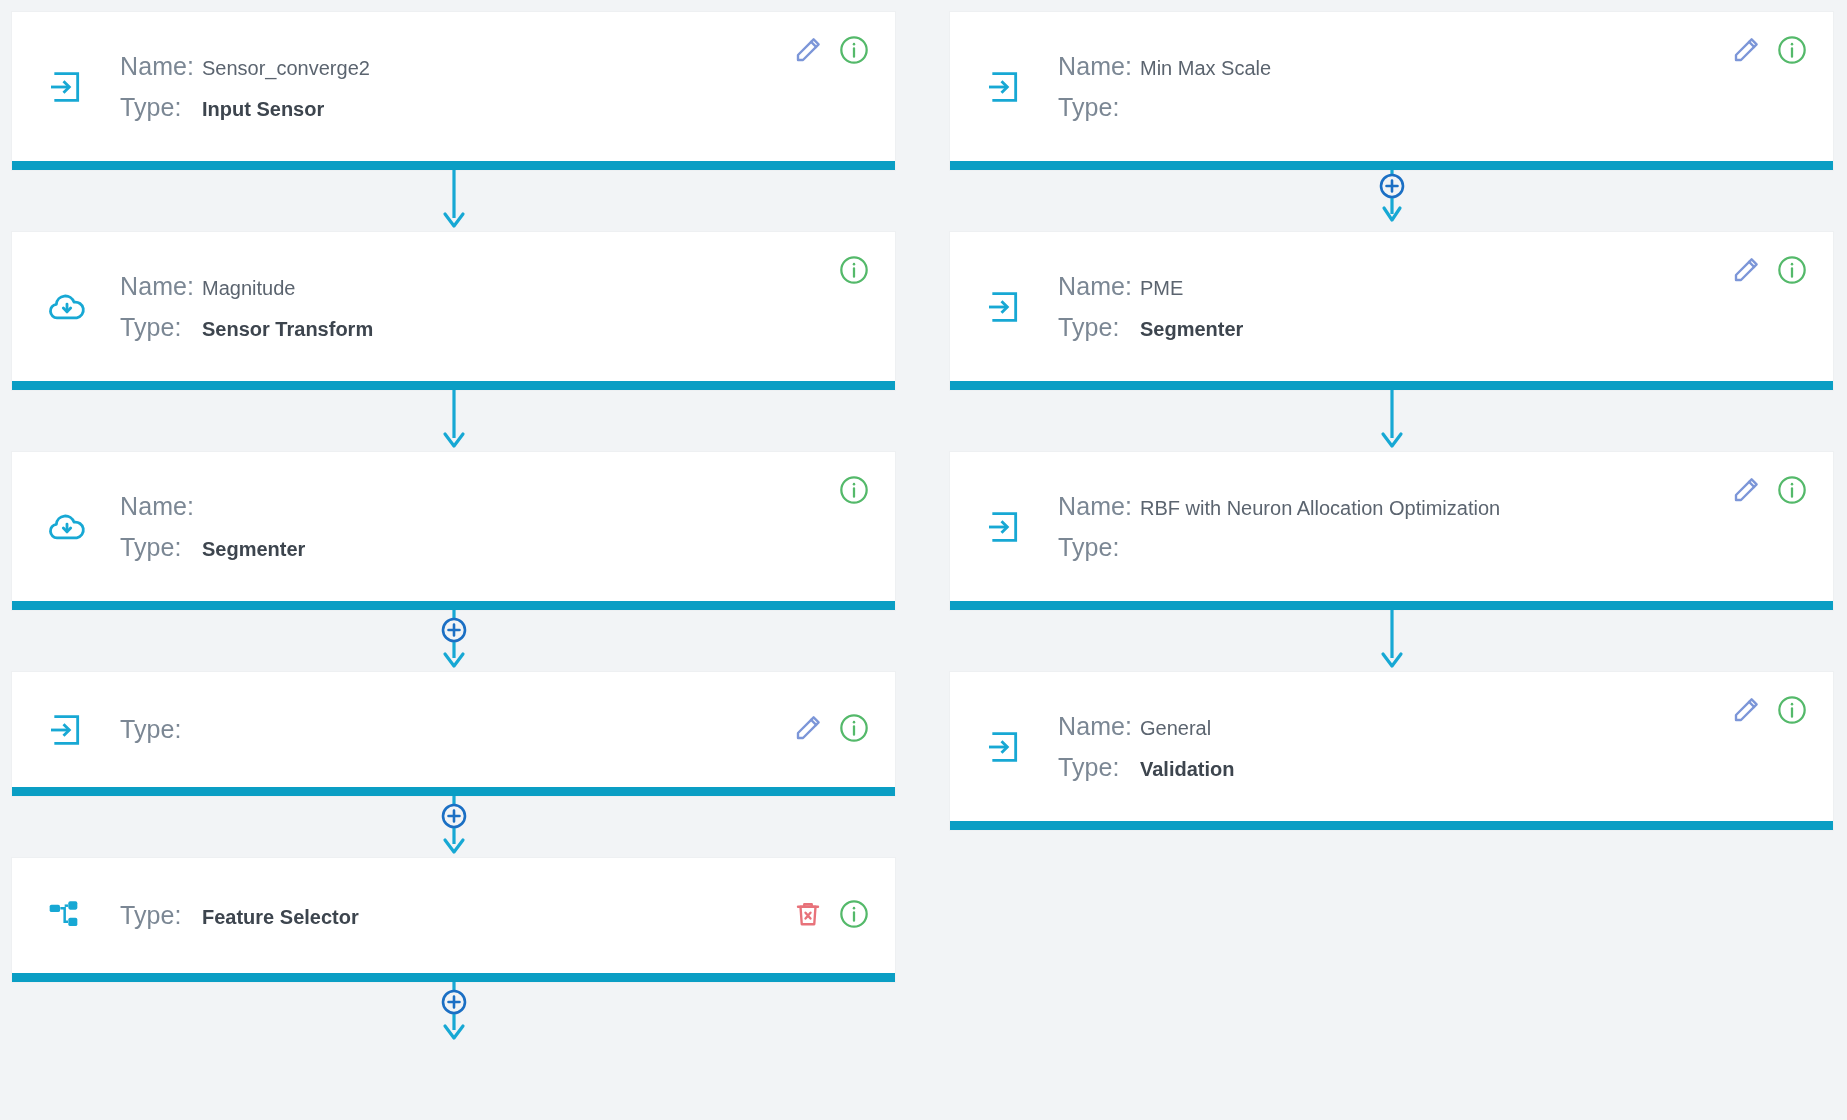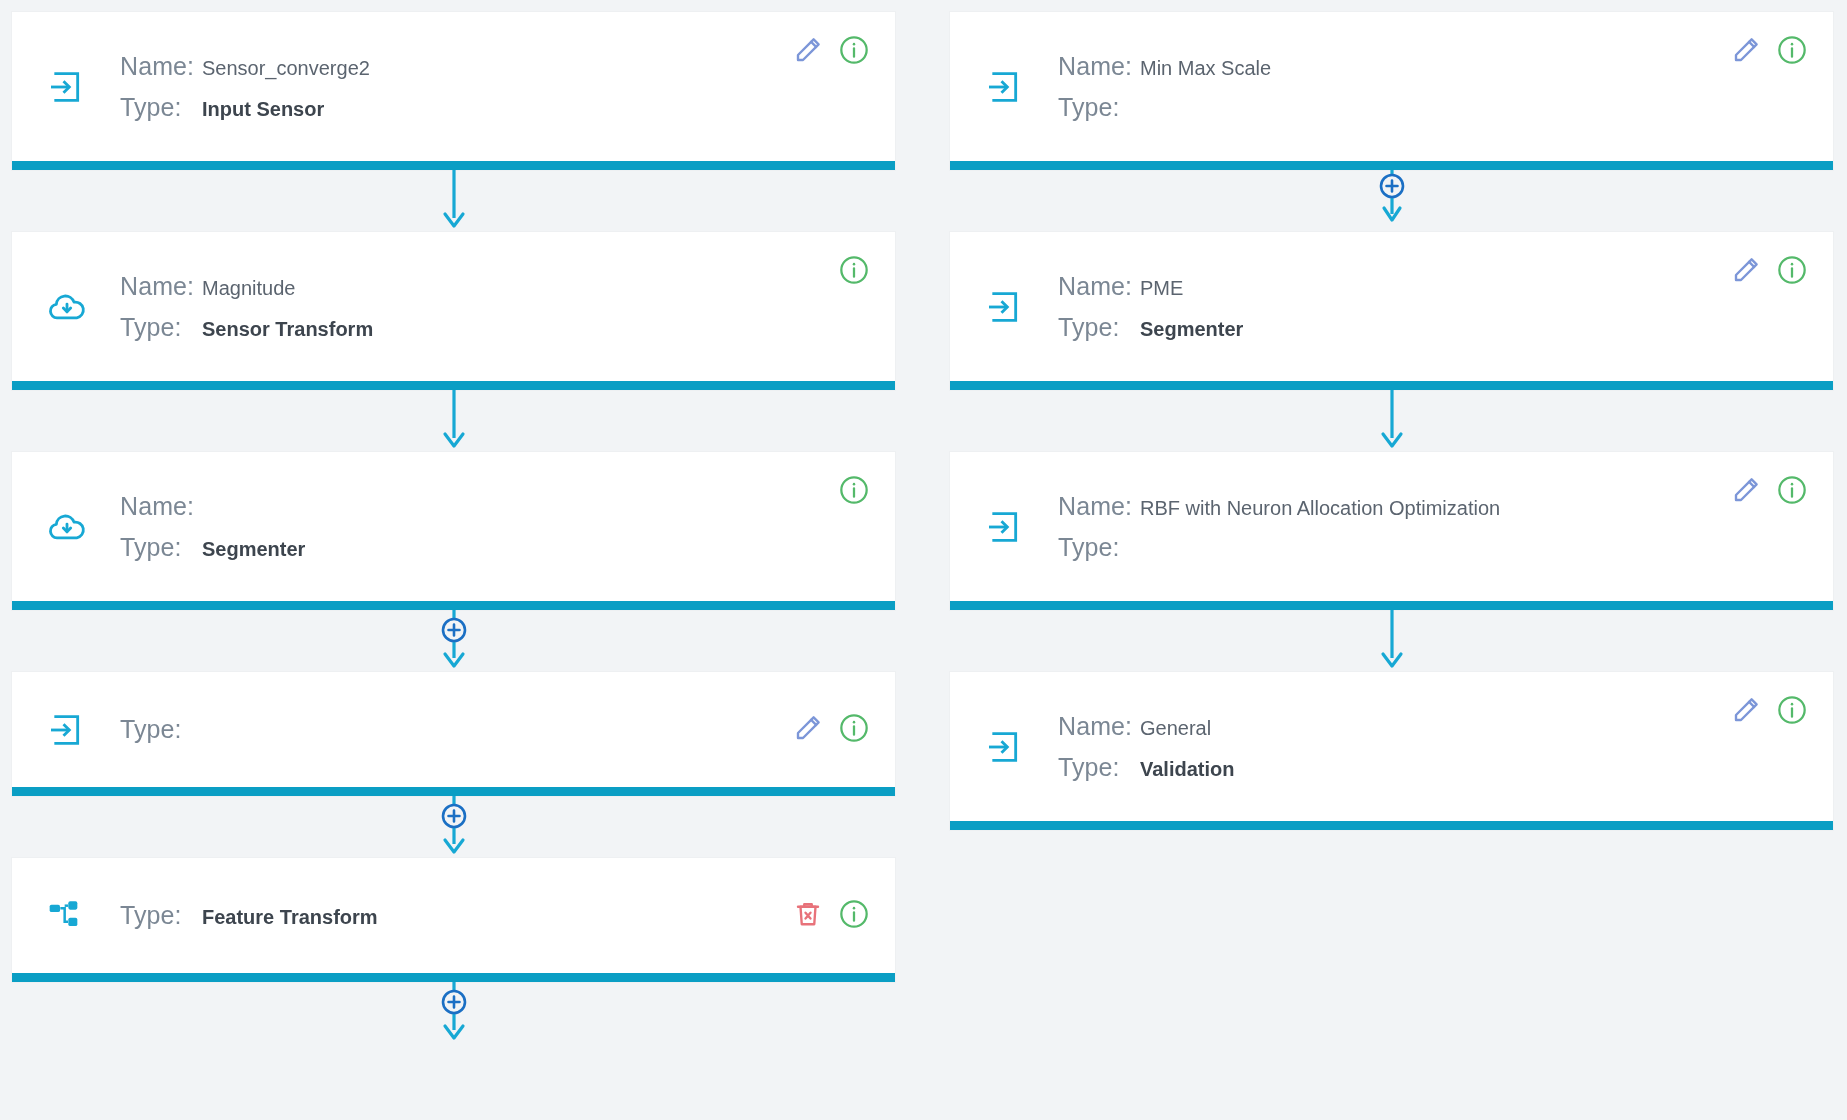--- a/index.html
+++ b/index.html
@@ -304,21 +304,21 @@
           <rect x="2.2" y="5.2" width="6.2" height="4.4" rx="1.1"></rect>
           <rect x="13.4" y="3.2" width="5.4" height="5.0" rx="1.1"></rect>
           <rect x="13.4" y="13.0" width="5.4" height="5.0" rx="1.1"></rect>
           <path d="M8.6 7.4h2.6v8.1h2.0" fill="none" stroke="currentColor" stroke-width="1.5"></path>
           <path d="M11.2 5.8h2.2" fill="none" stroke="currentColor" stroke-width="1.5"></path>
         </svg>
       </div>
       <div class="card-body">
         <div class="field-row">
           <span class="field-label">Type:</span>
-          <span class="field-value type">Feature Transform</span>
+          <span class="field-value type">Feature Selector</span>
         </div>
       </div>
       <div class="card-actions" style="top:50%;transform:translateY(-50%);">
         <button class="action-btn">
           <span class="icon-trash">
             <svg width="30" height="30" viewBox="0 0 24 24" fill="none" stroke="currentColor" stroke-width="1.9" stroke-linecap="round" stroke-linejoin="round">
               <path d="M4 6.2h16"></path>
               <path d="M9 6.2V4.2h6v2"></path>
               <path d="M6 6.2l1 14h10l1-14z"></path>
               <path d="M10 11l4 4.6 M14 11l-4 4.6"></path>

